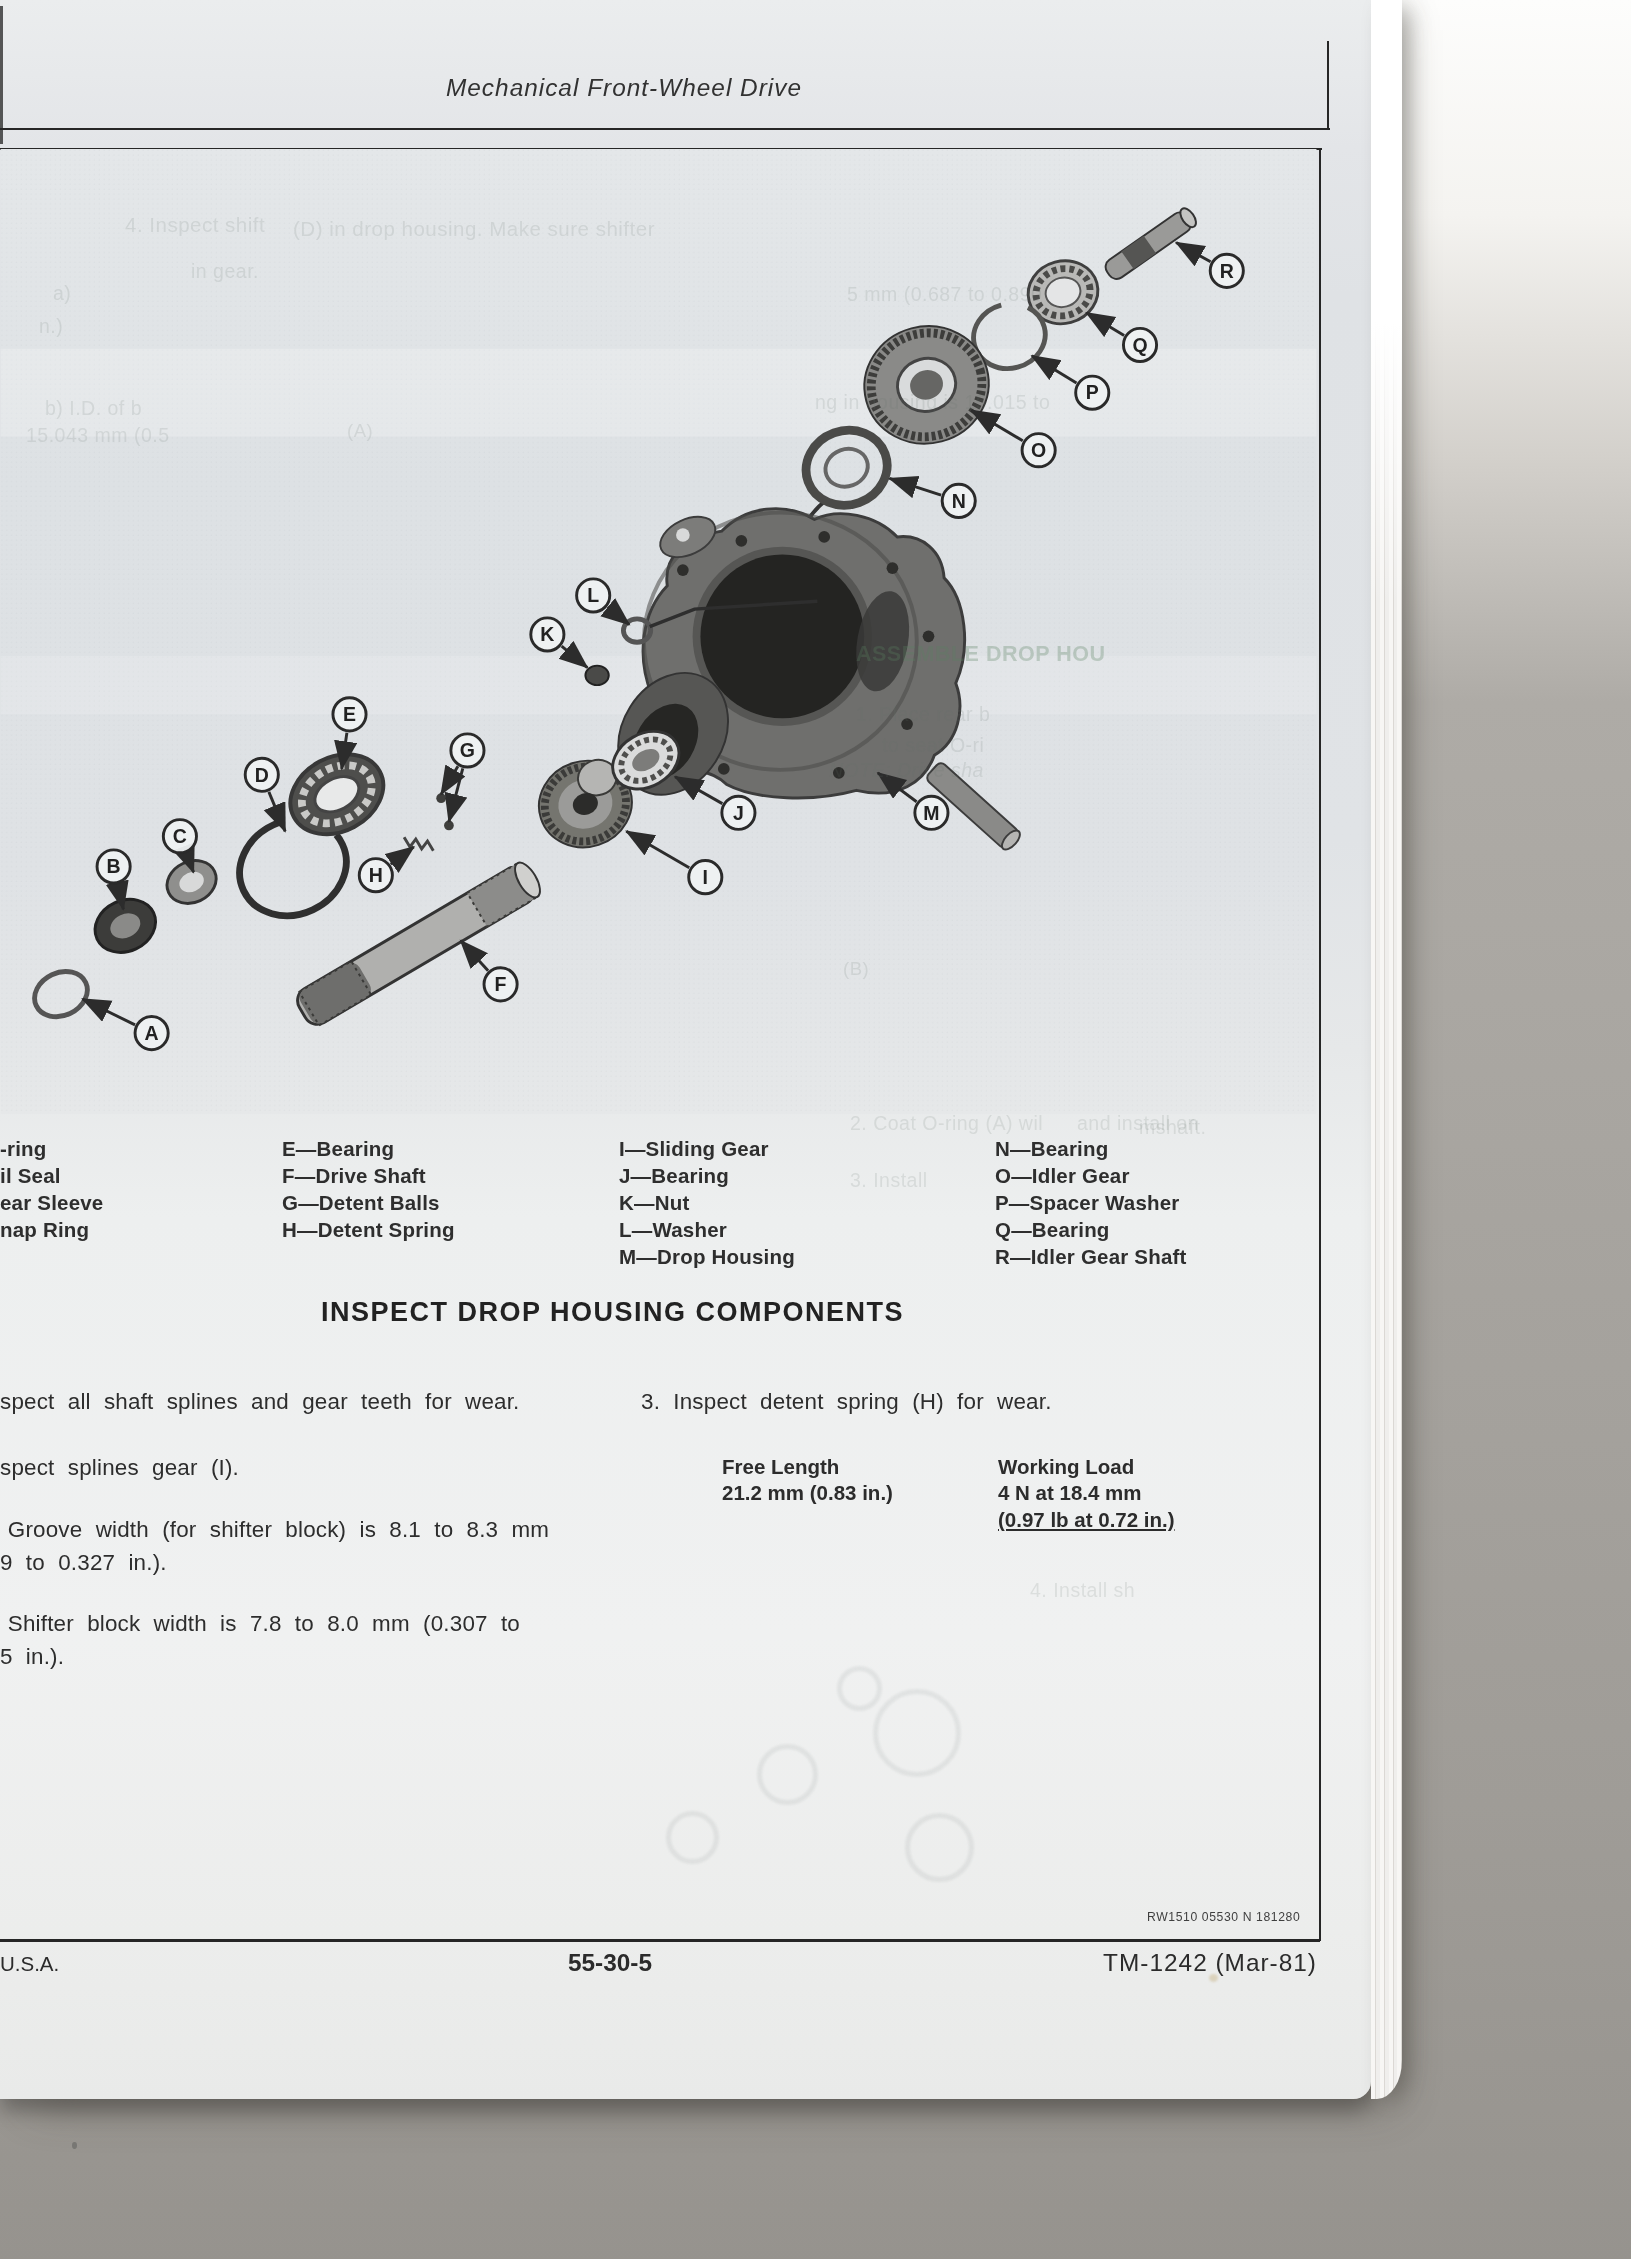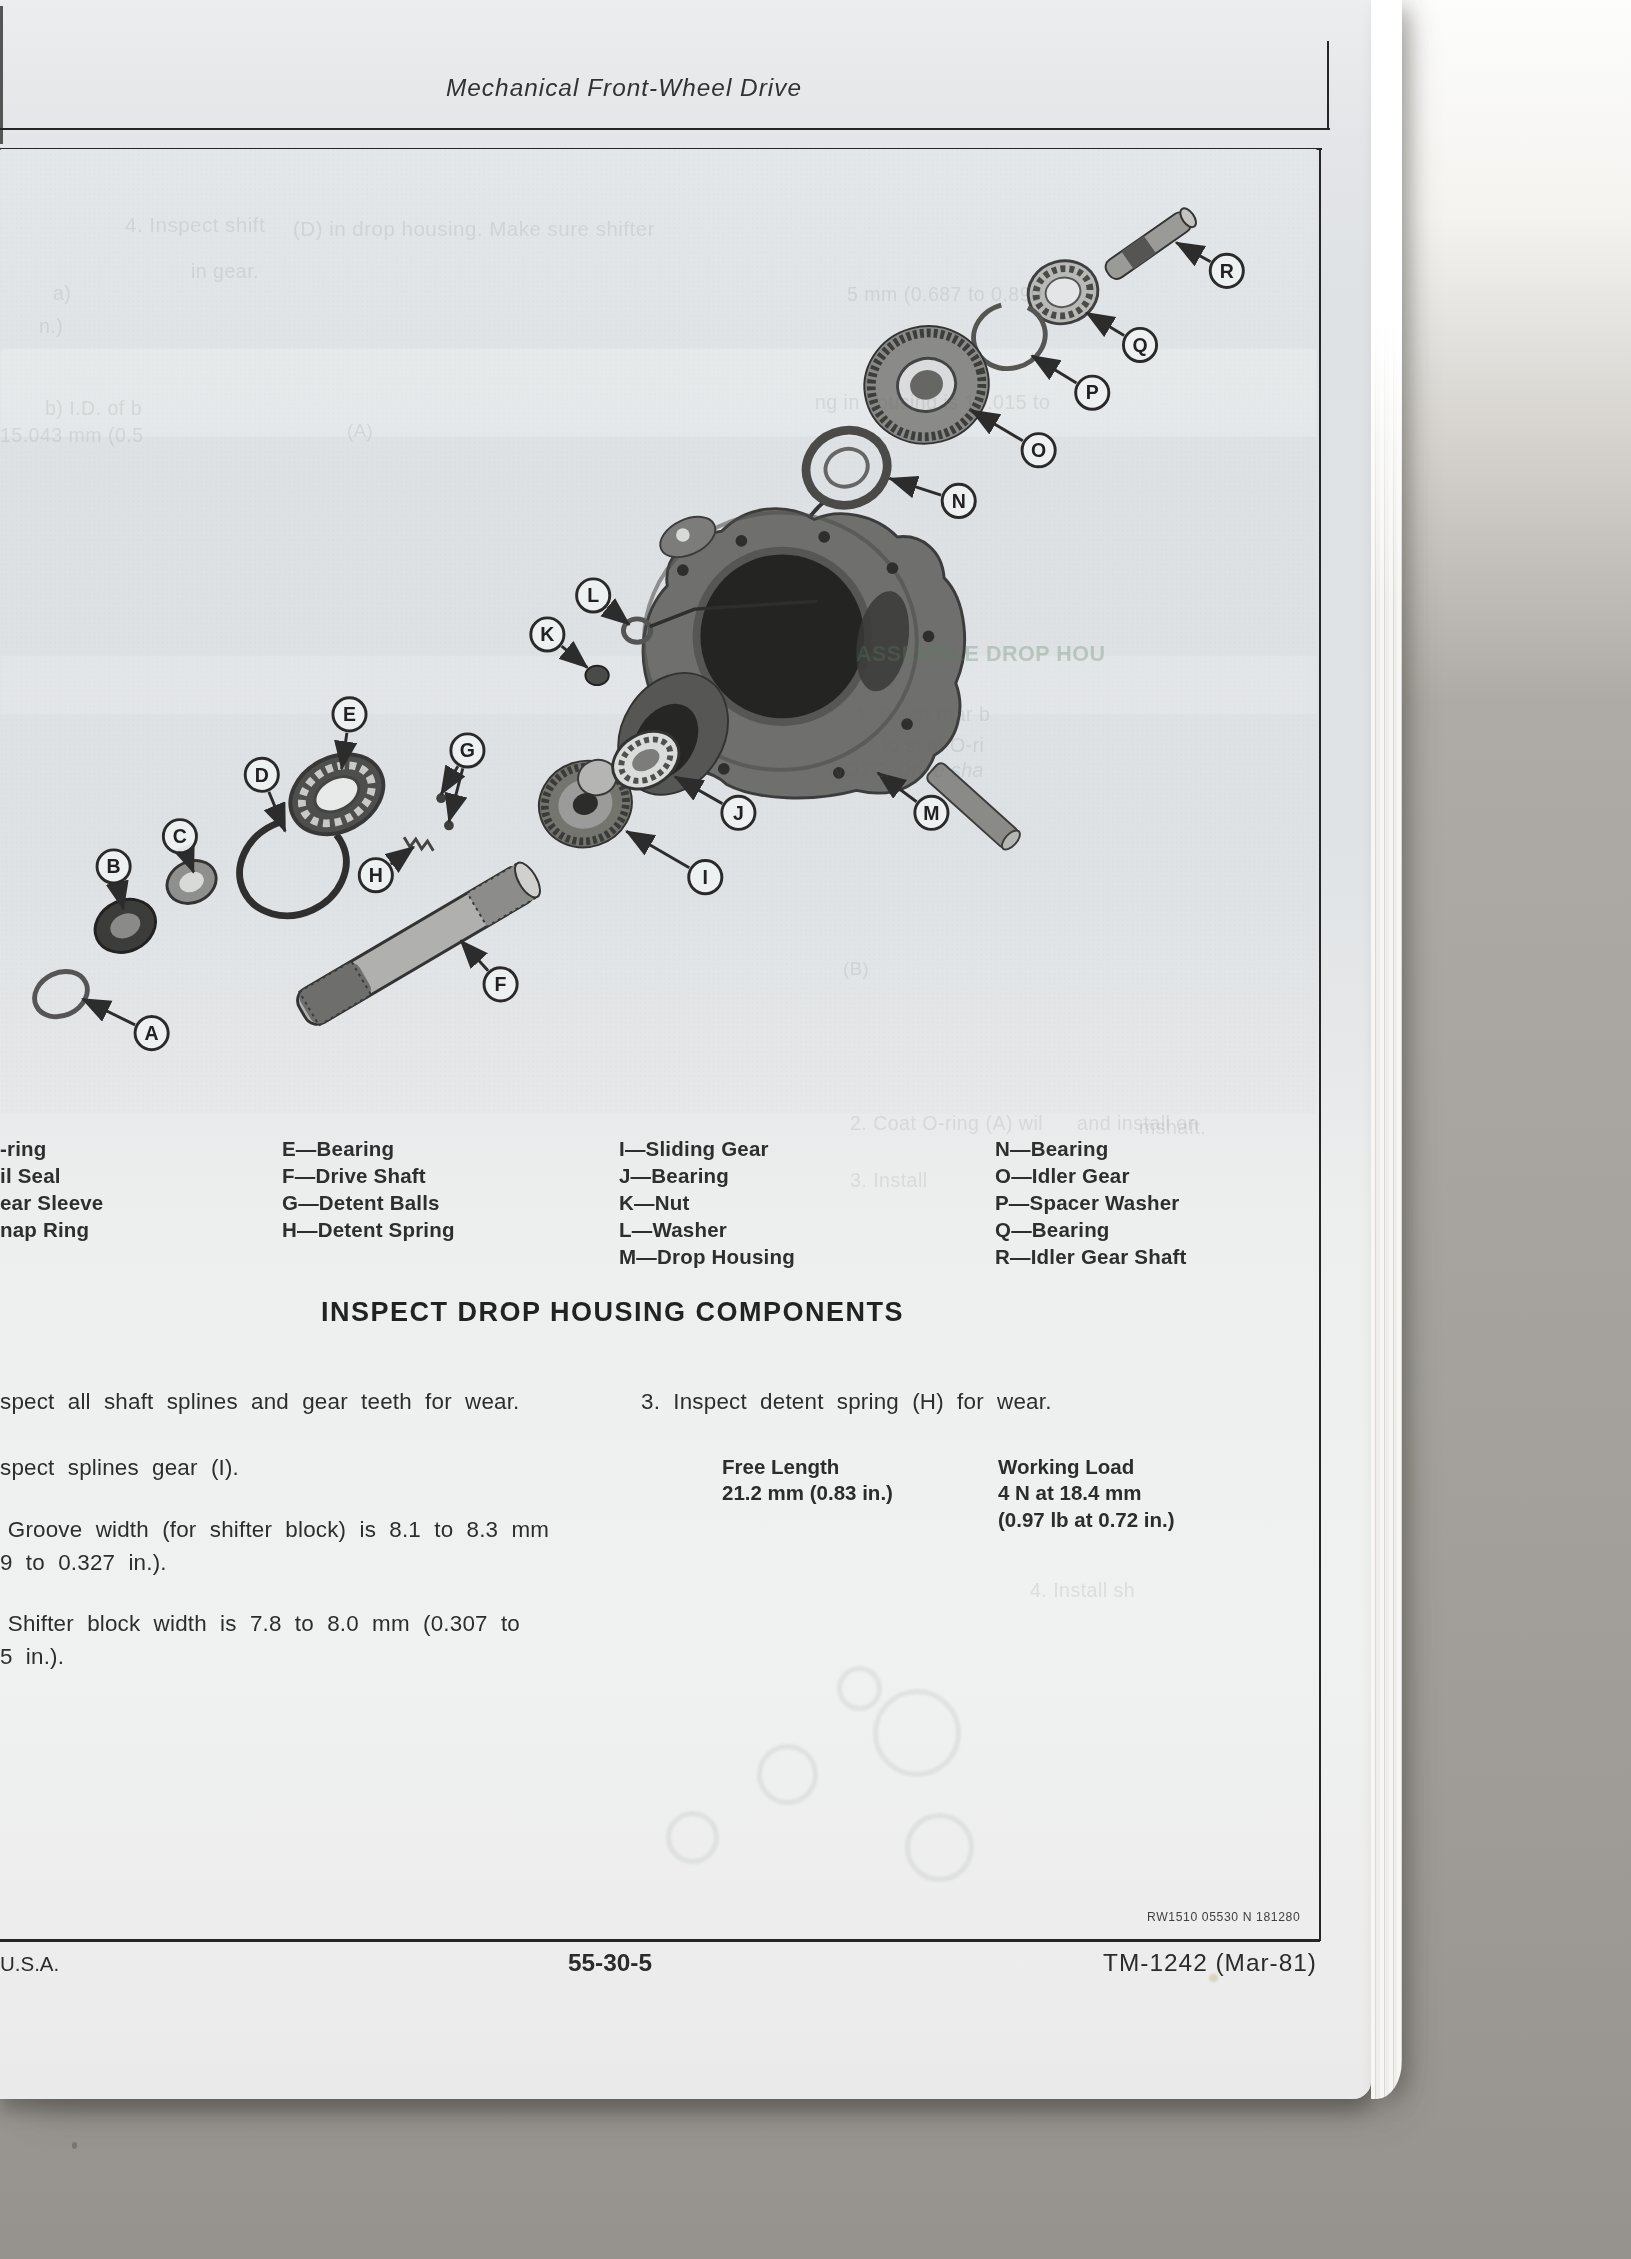--- a/index.html
+++ b/index.html
@@ -294,36 +294,36 @@
   <div class="body-text" style="left:7.8px;top:1517px;">Groove width (for shifter block) is 8.1 to 8.3 mm</div>
   <div class="body-text" style="left:0;top:1550px;">9 to 0.327 in.).</div>
   <div class="body-text" style="left:7.8px;top:1611px;">Shifter block width is 7.8 to 8.0 mm (0.307 to</div>
   <div class="body-text" style="left:0;top:1644px;">5 in.).</div>
 
   <div class="body-text" style="left:641px;top:1389px;">3. Inspect detent spring (H) for wear.</div>
   <div class="spec" style="left:722px;top:1455px;">Free Length</div>
   <div class="spec" style="left:722px;top:1481px;">21.2 mm (0.83 in.)</div>
   <div class="spec" style="left:998px;top:1455px;">Working Load</div>
   <div class="spec" style="left:998px;top:1481px;">4 N at 18.4 mm</div>
-  <div class="spec" style="left:998px;top:1508px;">(0.97 lb at 0.72 in.)</div>
+  <div class="spec" style="left:998px;top:1508px;text-decoration:underline;">(0.97 lb at 0.72 in.)</div>
 
   <div class="footer-item" style="left:0;top:1952px;font-size:20.5px;">U.S.A.</div>
   <div class="footer-item" style="left:527px;top:1949px;width:166px;text-align:center;font-weight:bold;font-size:24.4px;">55-30-5</div>
   <div class="footer-item" style="left:1034px;top:1949px;width:283px;text-align:right;font-size:24.4px;letter-spacing:1px;">TM-1242 (Mar-81)</div>
 
   <div id="ghost-layer">
       <div class="ghost" style="left: 125px; top: 187px; font-size: 20.5px;">4. Inspect shift</div>
       <div class="ghost" style="left: 293px; top: 191px; font-size: 20.5px;">(D) in drop housing. Make sure shifter</div>
       <div class="ghost" style="left: 191px; top: 234px; font-size: 19.5px;">in gear.</div>
       <div class="ghost" style="left: 53px; top: 256px; font-size: 19.5px;">a)</div>
       <div class="ghost" style="left: 847px; top: 257px; font-size: 19.5px;">5 mm (0.687 to 0.890</div>
       <div class="ghost" style="left: 39px; top: 289px; font-size: 19.5px;">n.)</div>
       <div class="ghost" style="left: 45px; top: 371px; font-size: 19.5px;">b)  I.D. of b</div>
       <div class="ghost" style="left: 815px; top: 365px; font-size: 19.5px;">ng in housing is 15.015 to</div>
-      <div class="ghost" style="left: 0px; top: 398px; font-size: 19.5px;">15.043 mm (0.5</div>
+      <div class="ghost" style="left: 0px; top: 398px; font-size: 19.5px; padding-left: 26px;">15.043 mm (0.5</div>
       <div class="ghost" style="left: 347px; top: 394px; font-size: 18.5px;">(A)</div>
       <div class="ghost" style="left: 856px; top: 616px; font-size: 21.5px; font-weight: bold; color: rgba(90, 128, 96, 0.3);">ASSEMBLE DROP  HOU</div>
       <div class="ghost" style="left: 856px; top: 677px; font-size: 19.5px;">1. Place rear b</div>
       <div class="ghost" style="left: 882px; top: 708px; font-size: 19.5px;">to seat O-ri</div>
       <div class="ghost" style="left: 829px; top: 733px; font-size: 19.5px; font-style: italic;">NOTE: Drive sha</div>
       <div class="ghost" style="left: 843px; top: 932px; font-size: 18.5px;">(B)</div>
       <div class="ghost" style="left: 850px; top: 1086px; font-size: 19.5px;">2. Coat O-ring (A) wil</div>
       <div class="ghost" style="left: 1077px; top: 1086px; font-size: 19.5px;">and install on</div>
       <div class="ghost" style="left: 1139px; top: 1090px; font-size: 19.5px;">mshaft.</div>
       <div class="ghost" style="left: 850px; top: 1143px; font-size: 19.5px;">3. Install</div>

